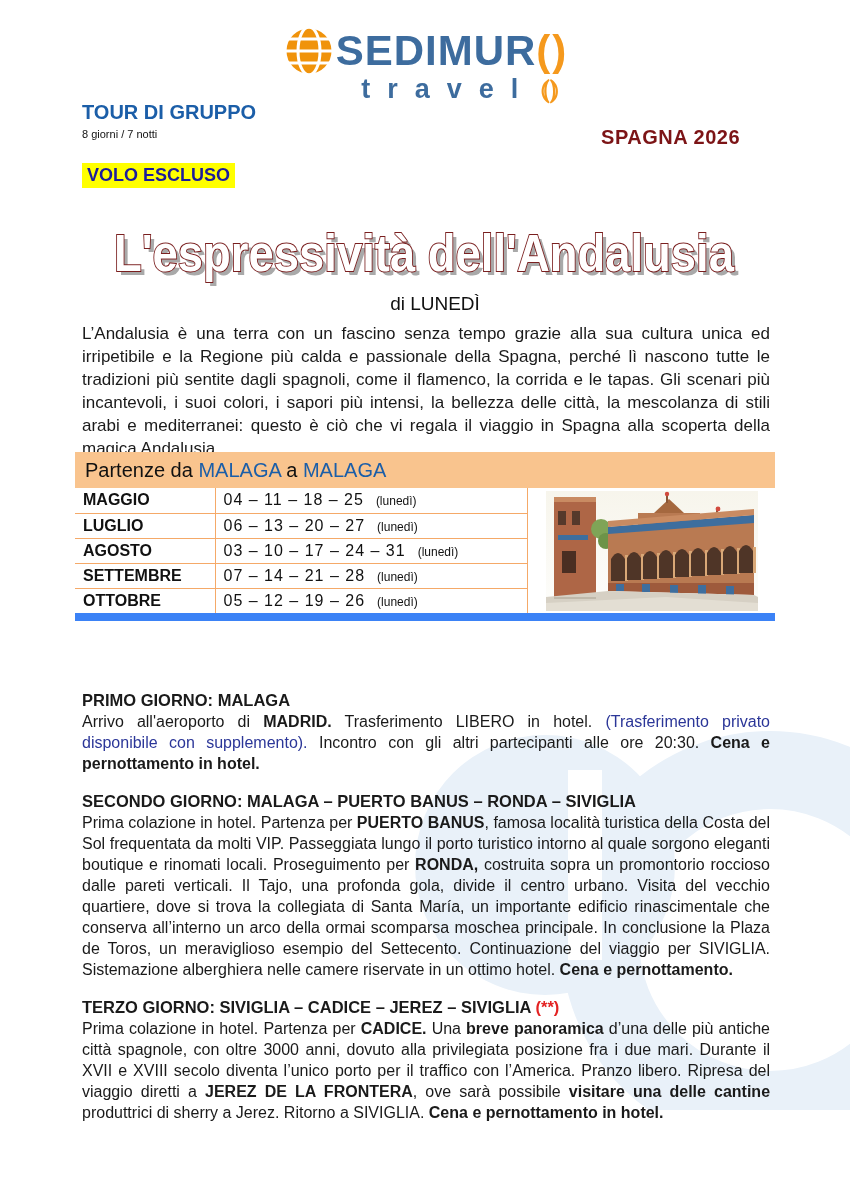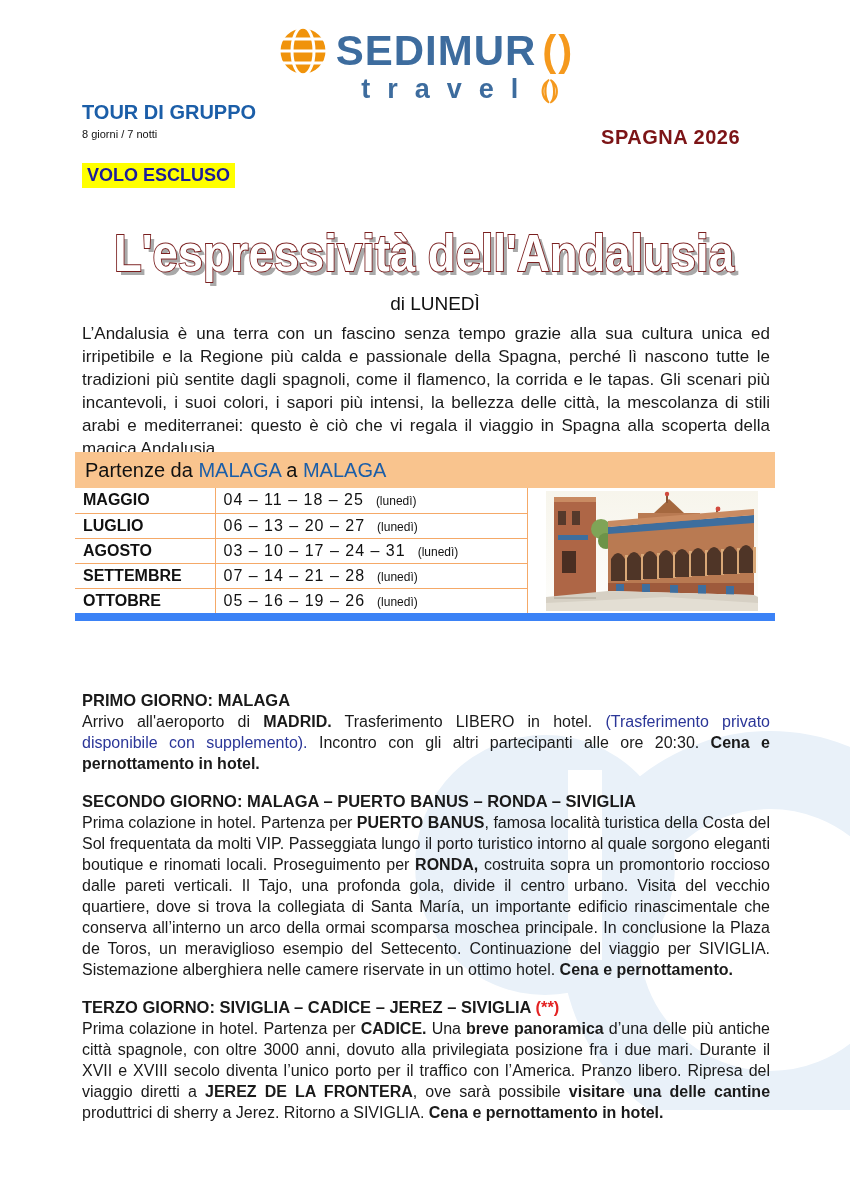--- a/index.html
+++ b/index.html
@@ -6,21 +6,21 @@
   html,body { width:850px; height:1202px; background:#ffffff; font-family:"Liberation Sans", sans-serif; overflow:hidden; }
   .page { position:relative; width:850px; height:1202px; background:#fff; overflow:hidden; }
 
   
   .watermark { position:absolute; left:380px; top:690px; z-index:0; pointer-events:none; }
 
   .content { position:relative; z-index:1; }
 
   
   .logo { position:absolute; top:24px; left:0; width:850px; text-align:center; }
-  .logo-top { display:flex; align-items:center; justify-content:center; gap:6px; }
+  .logo-top { display:flex; align-items:center; justify-content:center; }
   .brand { font-size:42px; font-weight:bold; color:#3D6C9E; letter-spacing:1px; line-height:1; }
   .brand-paren { font-size:42px; font-weight:bold; color:#F5991D; letter-spacing:2px; line-height:1; }
   .logo-bottom { font-size:27px; font-weight:bold; color:#3D6C9E; letter-spacing:17px; margin-top:-4px; margin-left:70px; }
   .logo-bottom .paren2 { color:#F5991D; letter-spacing:0; }
 
   
   .tour-type { position:absolute; left:82px; top:101px; font-size:20px; font-weight:bold; color:#1B5EA8; }
   .duration  { position:absolute; left:82px; top:128px; font-size:11px; color:#111; }
   .dest-year { position:absolute; right:110px; top:126px; font-size:20px; font-weight:bold; color:#7C1416; letter-spacing:0.5px; }
   .flight-note { position:absolute; left:82px; top:163px; background:#FFFF00; color:#1C1C9C; font-weight:bold; font-size:18px; padding:2px 5px; }
@@ -115,21 +115,21 @@
             <tr>
               <td class="month">AGOSTO</td>
               <td class="dates-cell"><span class="dates">03 – 10 – 17 – 24 – 31</span><span class="dep-note">(lunedì)</span></td>
             </tr>
             <tr>
               <td class="month">SETTEMBRE</td>
               <td class="dates-cell"><span class="dates">07 – 14 – 21 – 28</span><span class="dep-note">(lunedì)</span></td>
             </tr>
             <tr>
               <td class="month">OTTOBRE</td>
-              <td class="dates-cell"><span class="dates">05 – 16 – 19 – 26</span><span class="dep-note">(lunedì)</span></td>
+              <td class="dates-cell"><span class="dates">05 – 12 – 19 – 26</span><span class="dep-note">(lunedì)</span></td>
             </tr>
           </tbody>
         </table>
         <div class="dep-photo-cell">
           <svg width="212" height="120" viewBox="0 0 212 120">
             <defs>
               <linearGradient id="sky" x1="0" y1="0" x2="0" y2="1">
                 <stop offset="0" stop-color="#F7F5EC"></stop>
                   <stop offset="1" stop-color="#FDFDFB"></stop>
               </linearGradient>

